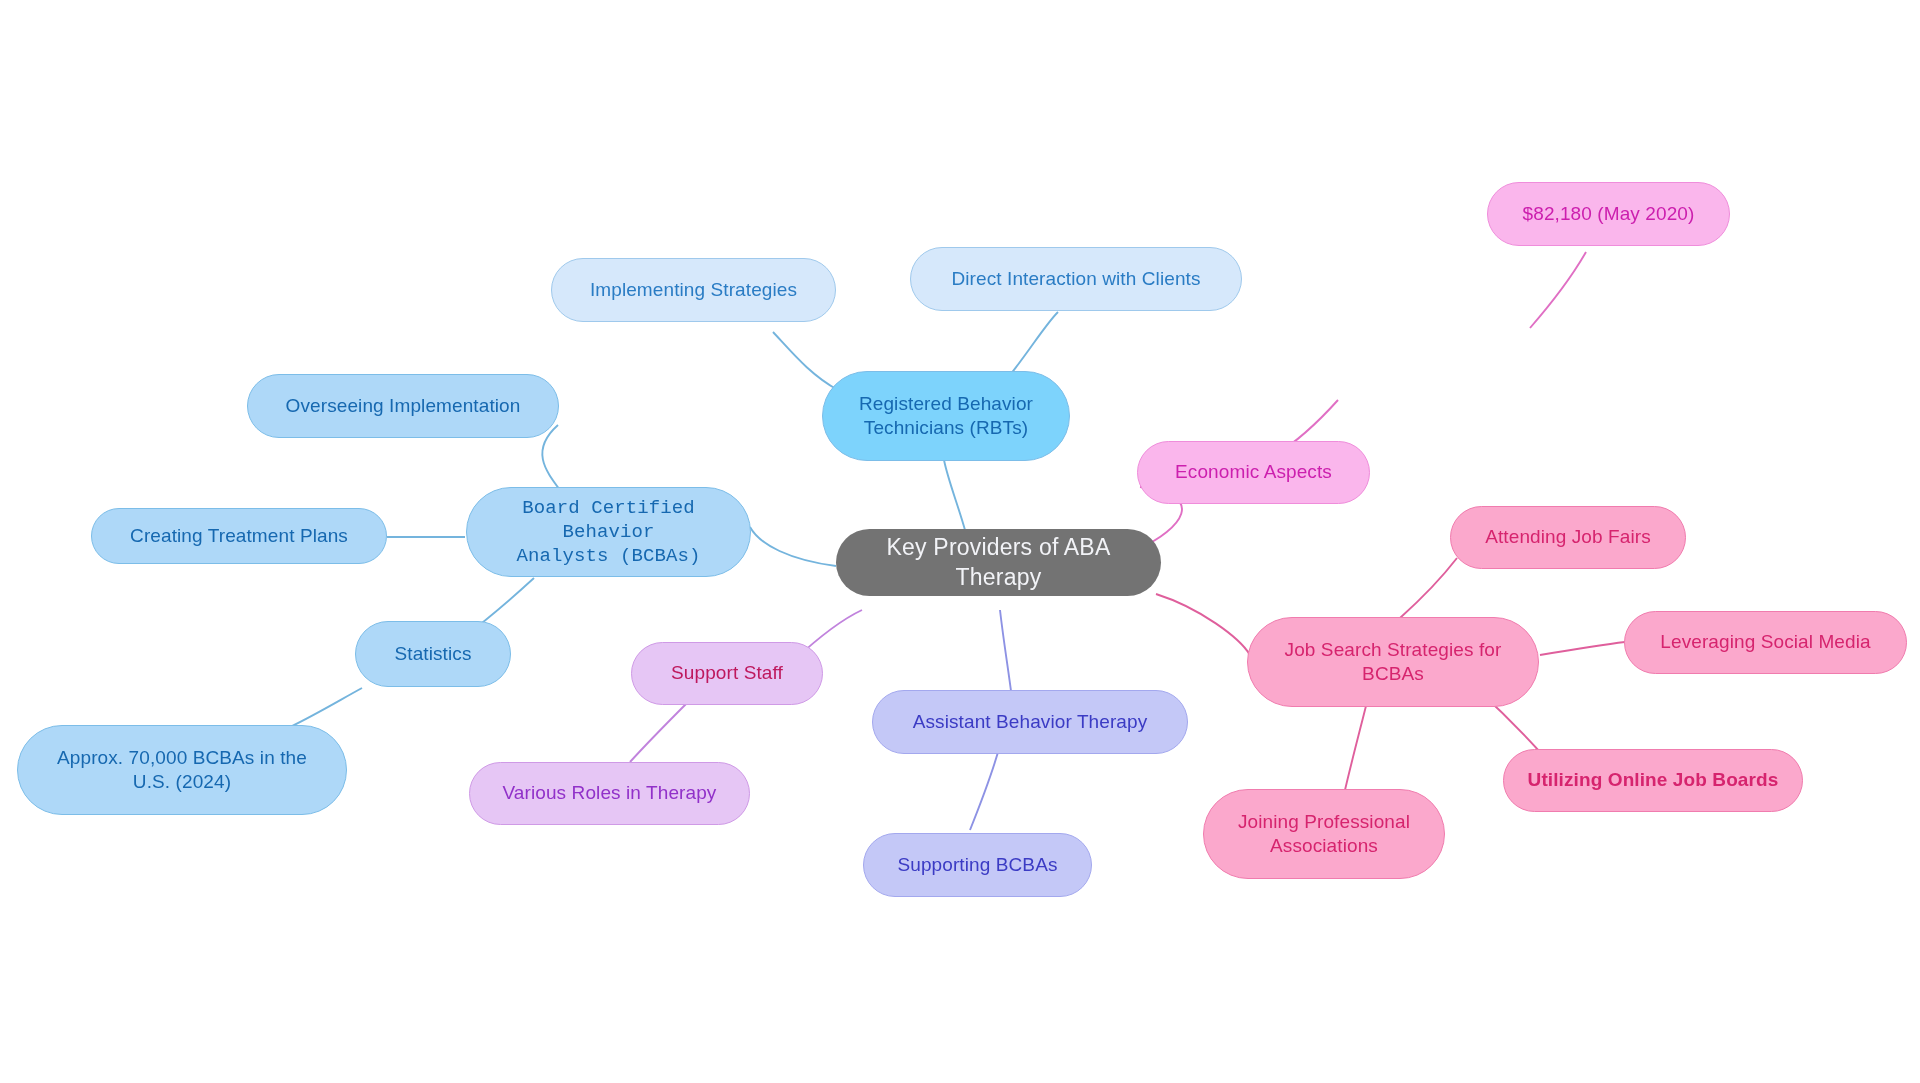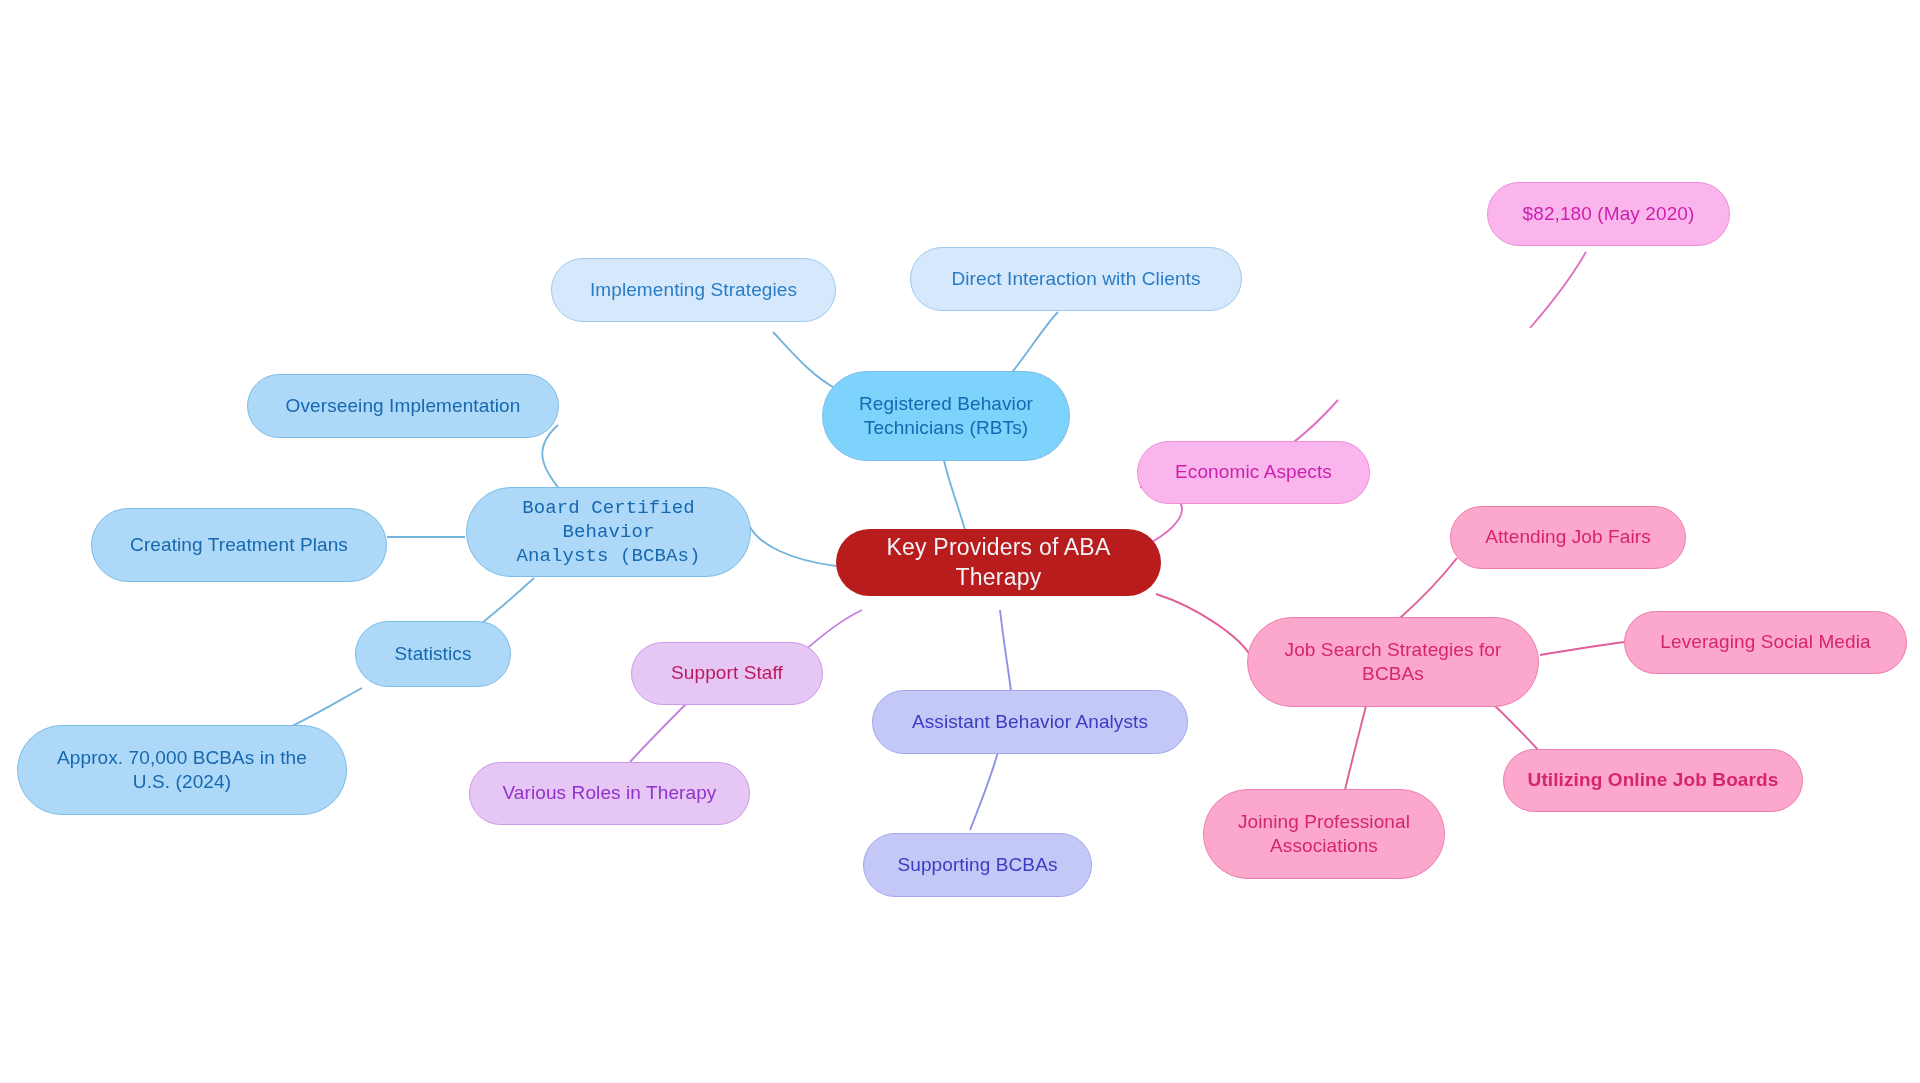--- a/index.html
+++ b/index.html
@@ -75,36 +75,36 @@
 
     <path d="M 1275 455 C 1300 440 1320 420 1338 400" fill="none" stroke="#e06fc4" stroke-width="1.9"></path>
     <path d="M 1530 328 C 1550 305 1570 280 1586 252" fill="none" stroke="#e06fc4" stroke-width="1.9"></path>
 
     <path d="M 1400 618 C 1420 600 1440 580 1457 558" fill="none" stroke="#df5f9c" stroke-width="1.9"></path>
     <path d="M 1540 655 C 1570 650 1600 645 1625 642" fill="none" stroke="#df5f9c" stroke-width="1.9"></path>
     <path d="M 1478 690 C 1500 710 1520 730 1540 752" fill="none" stroke="#df5f9c" stroke-width="1.9"></path>
     <path d="M 1368 698 C 1360 730 1352 760 1345 790" fill="none" stroke="#df5f9c" stroke-width="1.9"></path>
   </svg>
 
-  <div class="node root" style="left:836px; top:529px; width:325px; height:67px; background:#b91c1c; color:#f2f3f7;">
+  <div class="node root" style="left:836px; top:529px; width:325px; height:67px; background:#737373; color:#f2f3f7;">
     <span>Key Providers of ABA Therapy</span>
   </div>
 
   <div class="node" style="left:466px; top:487px; width:285px; height:90px; font-size:19px;
               background:#aed8f8; color:#1668b0; border-color:#7cbde8;font-family:Liberation Mono, monospace;">
     <span>Board Certified Behavior
 Analysts (BCBAs)</span>
   </div>
 
   <div class="node" style="left:247px; top:374px; width:312px; height:64px; font-size:19px;
               background:#aed8f8; color:#1668b0; border-color:#7cbde8;">
     <span>Overseeing Implementation</span>
   </div>
 
-  <div class="node" style="left:91px; top:508px; width:296px; height:74px; font-size:19px;
+  <div class="node" style="left:91px; top:508px; width:296px; height:56px; font-size:19px;
               background:#aed8f8; color:#1668b0; border-color:#7cbde8;">
     <span>Creating Treatment Plans</span>
   </div>
 
   <div class="node" style="left:355px; top:621px; width:156px; height:66px; font-size:19px;
               background:#aed8f8; color:#1668b0; border-color:#7cbde8;">
     <span>Statistics</span>
   </div>
 
   <div class="node" style="left:17px; top:725px; width:330px; height:90px; font-size:19px;
@@ -134,21 +134,21 @@
     <span>Support Staff</span>
   </div>
 
   <div class="node" style="left:469px; top:762px; width:281px; height:63px; font-size:19px;
               background:#e6c6f5; color:#9131c9; border-color:#cf9ae6;">
     <span>Various Roles in Therapy</span>
   </div>
 
   <div class="node" style="left:872px; top:690px; width:316px; height:64px; font-size:19px;
               background:#c4c8f7; color:#3b3bc4; border-color:#a3a8ee;">
-    <span>Assistant Behavior Analysts</span>
+    <span>Assistant Behavior Therapy</span>
   </div>
 
   <div class="node" style="left:863px; top:833px; width:229px; height:64px; font-size:19px;
               background:#c4c8f7; color:#3b3bc4; border-color:#a3a8ee;">
     <span>Supporting BCBAs</span>
   </div>
 
   <div class="node" style="left:1137px; top:441px; width:233px; height:63px; font-size:19px;
               background:#fab6ec; color:#cc1fae; border-color:#ef8ddb;">
     <span>Economic Aspects</span>

